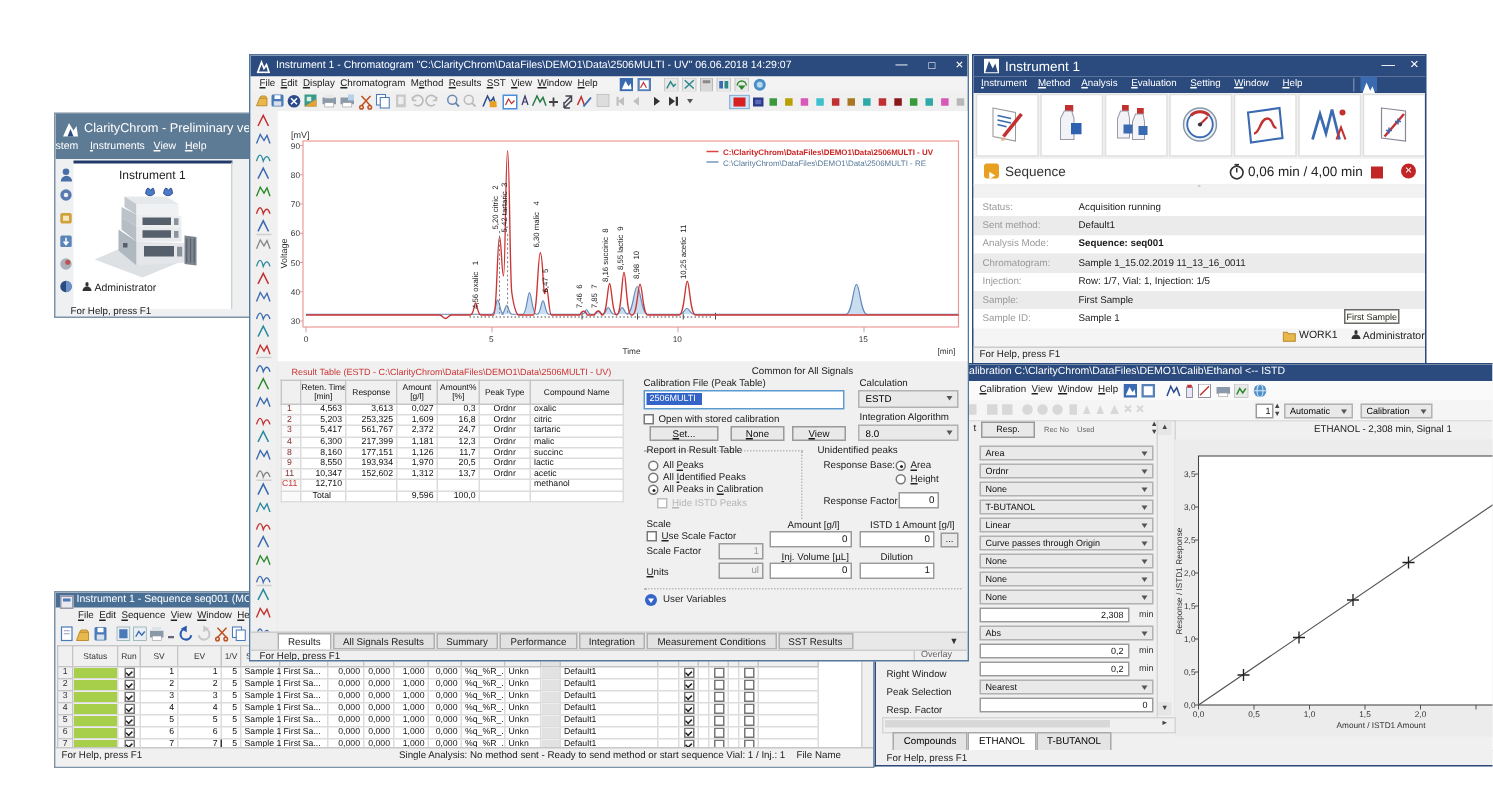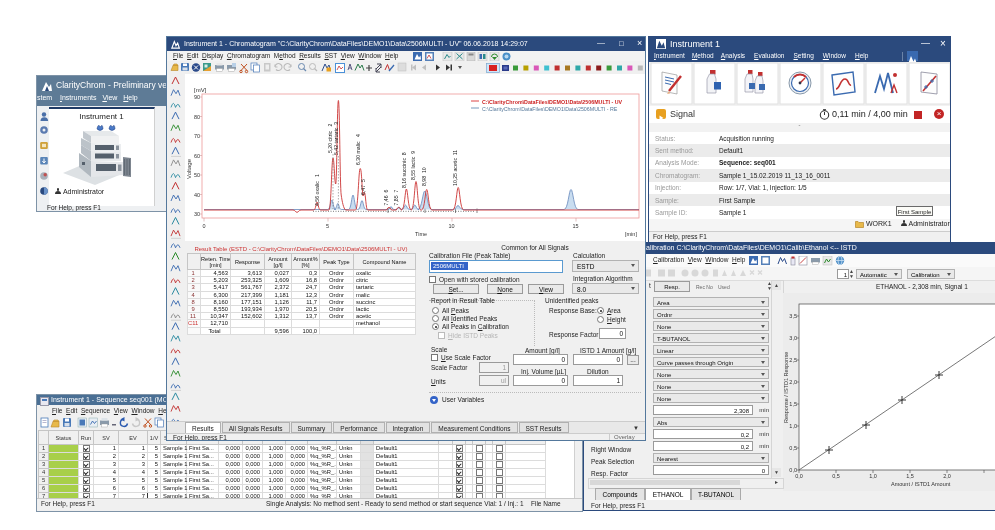--- a/index.html
+++ b/index.html
@@ -559,28 +559,28 @@
     <line x1="1" y1="-2" x2="5" y2="-2" stroke="#3a6ab0" stroke-width="1"></line>
           <line x1="3" y1="-4" x2="3" y2="0" stroke="#3a6ab0" stroke-width="1"></line>
    </g>
   </svg>
  </div>
 
  <div class="abs" style="left:0;top:69px;width:100%;height:17px;background:#fff;border-bottom:1px solid #ddd"></div>
  <div class="abs" style="left:7px;top:72px;width:10px;height:10px;background:#e8a020;border-radius:2px"><svg width="10" height="10">
         <path d="M3.5 2.5 L7.5 5 L3.5 7.5Z" fill="#fff"></path>
       </svg></div>
- <div class="abs" style="left:21px;top:72px;font-size:9px;color:#333">Signal</div>
+ <div class="abs" style="left:21px;top:72px;font-size:9px;color:#333">Sequence</div>
  <svg class="abs" style="left:170px;top:72px" width="11" height="11" viewBox="0 0 11 11">
       <circle cx="5.5" cy="6" r="4.2" fill="none" stroke="#333" stroke-width="1.1"></circle>
       <line x1="5.5" y1="6" x2="5.5" y2="3" stroke="#333" stroke-width="1"></line>
       <line x1="4" y1="0.8" x2="7" y2="0.8" stroke="#333" stroke-width="1.2"></line>
       <line x1="5.5" y1="0.8" x2="5.5" y2="1.8" stroke="#333" stroke-width="1"></line>
     </svg>
- <div class="abs" style="left:183px;top:72px;font-size:9px;color:#222">0,11 min / 4,00 min</div>
+ <div class="abs" style="left:183px;top:72px;font-size:9px;color:#222">0,06 min / 4,00 min</div>
  <div class="abs" style="left:265px;top:74px;width:8px;height:8px;background:#c22525"></div>
  <div class="abs" style="left:285px;top:72px;width:10px;height:10px;background:#c22525;border-radius:50%;color:#fff;font-size:8px;text-align:center;line-height:9px">×</div>
 
  <div class="abs" style="left:0;top:86px;width:100%;height:9px;background:#f2f2f2;border-bottom:1px solid #ddd;text-align:center;font-size:6px;color:#888;line-height:8px">ˆ</div>
 
  <div class="abs" id="statrows" style="left:0;top:95px;width:100%;height:87px">
   <div class="srow" style="top:0;background:#fff">
         <span class="k">Status:</span>
         <span class="v">Acquisition running</span>
       </div>

